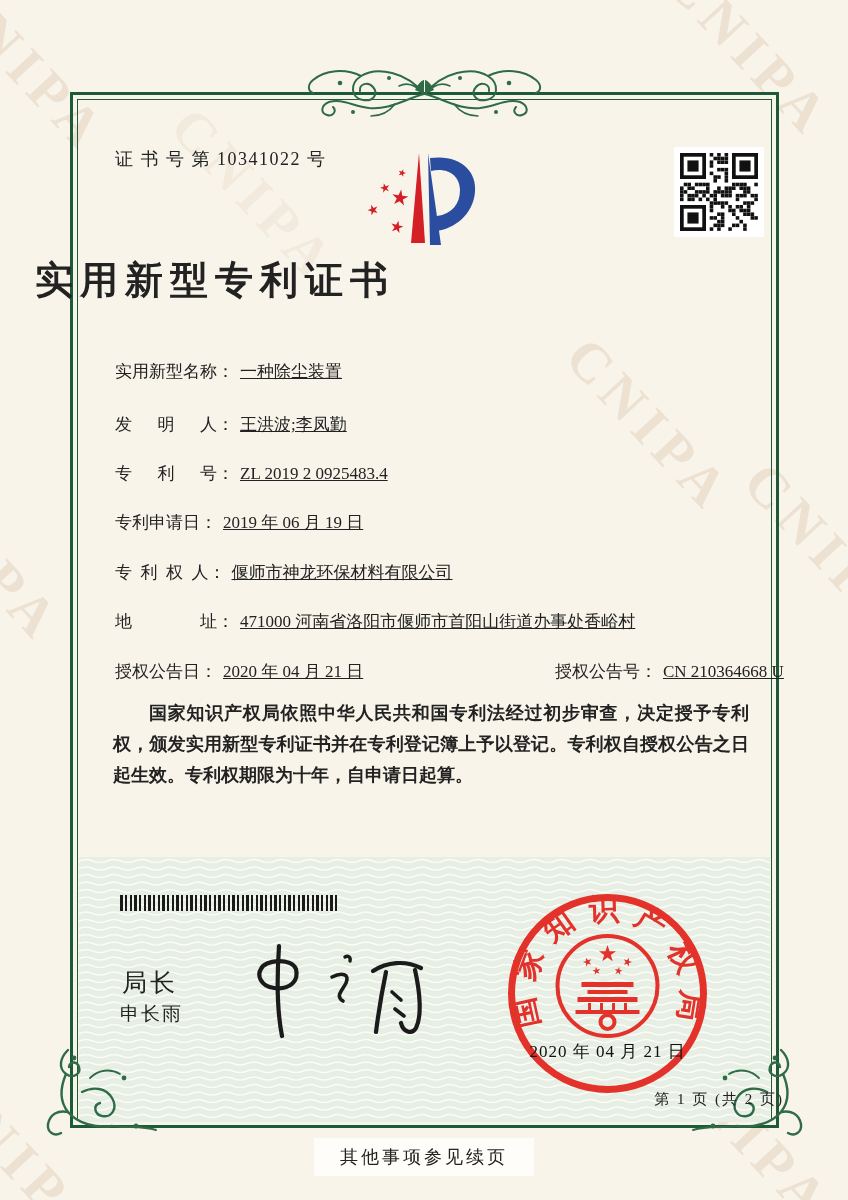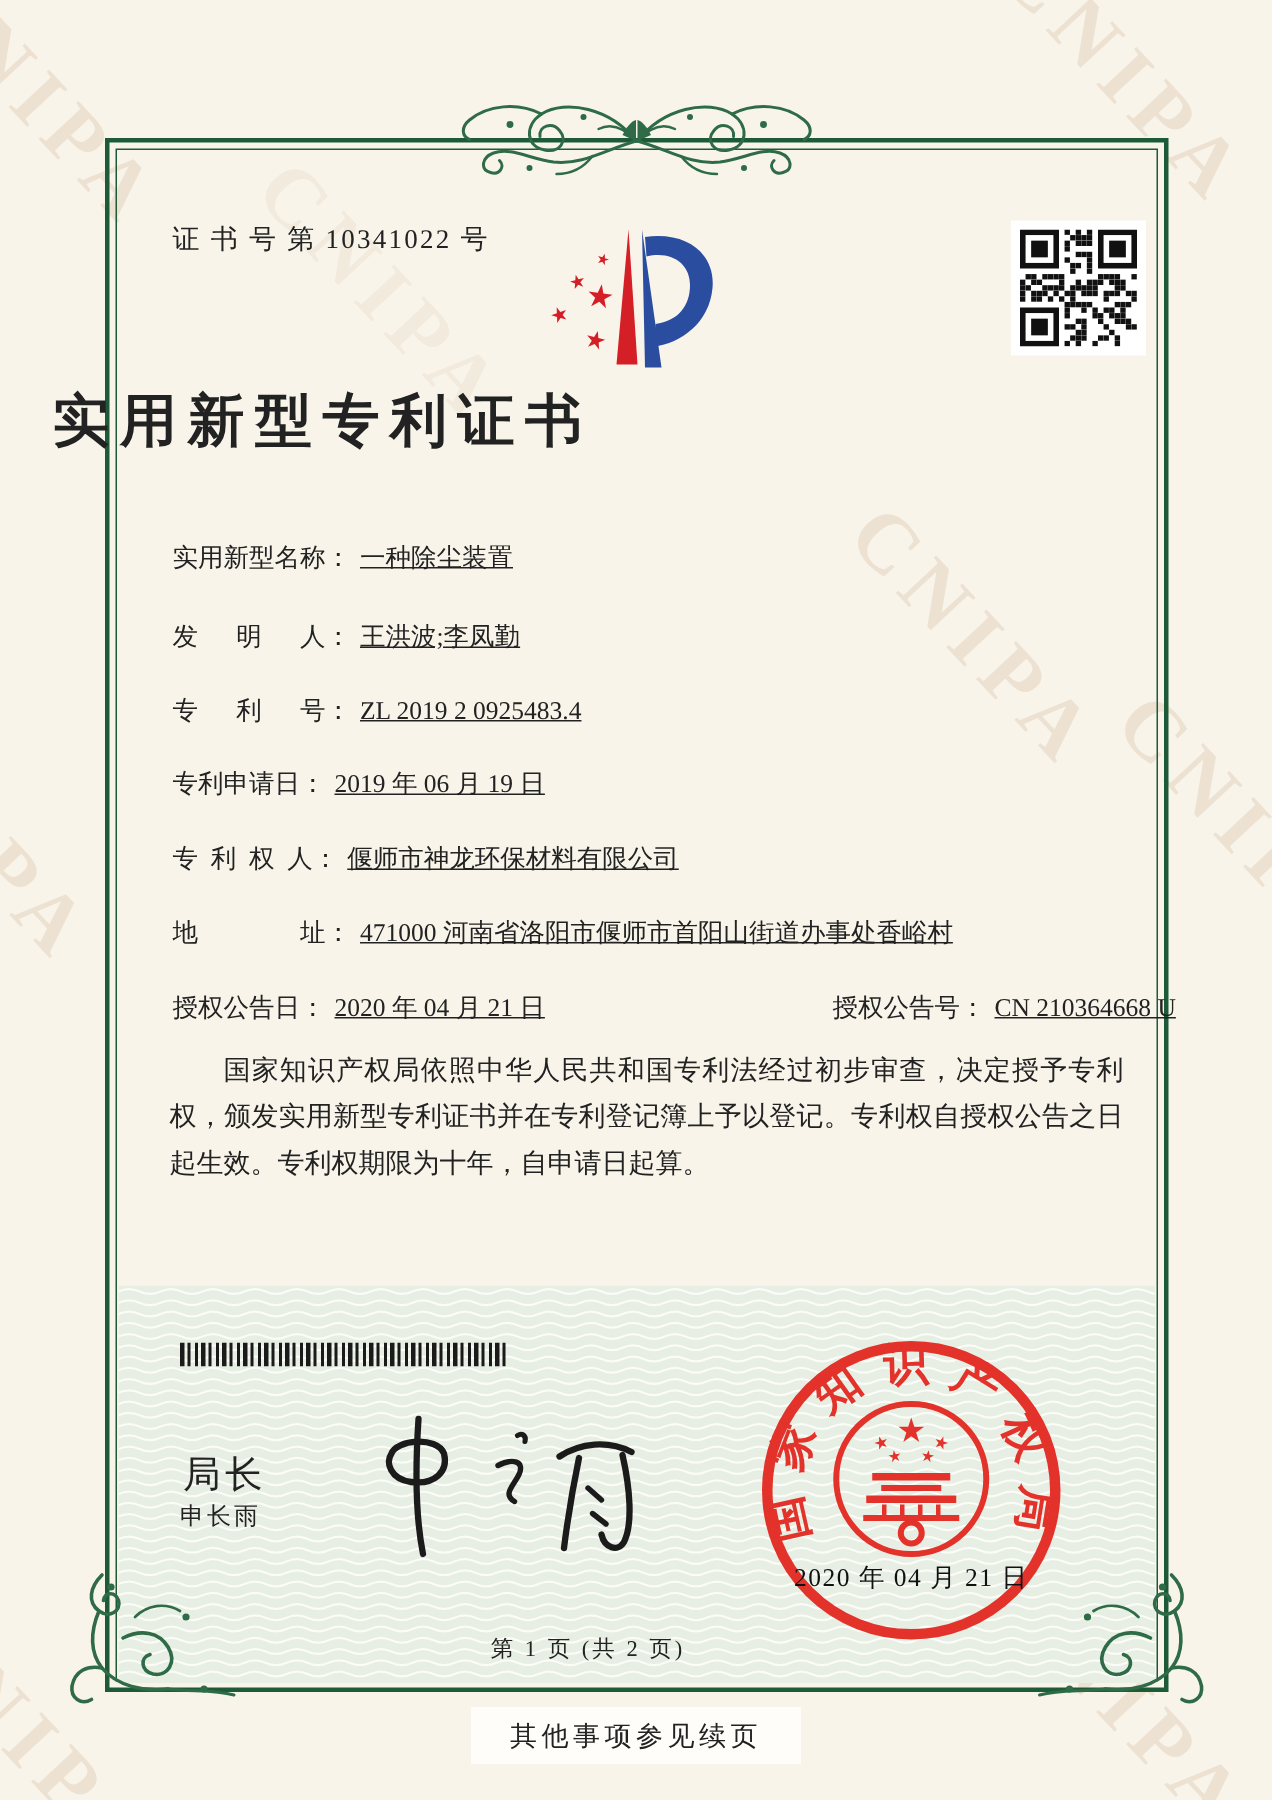--- a/index.html
+++ b/index.html
@@ -44,41 +44,41 @@
   .title{
     position:absolute;left:0;top:255px;width:829px;z-index:3;
     text-align:left;font-size:38px;font-weight:bold;letter-spacing:7px;margin-left:35px;
   }
   .frow{position:absolute;left:115px;z-index:3;font-size:17px;white-space:nowrap;}
   .flabel{display:inline-block;}
   .fvalue{margin-left:6px;text-decoration:underline;}
   .grant-no-block{position:absolute;left:440px;top:0;}
   .body-text{
     position:absolute;left:113px;top:698px;width:636px;z-index:3;
-    font-size:18px;line-height:31px;text-align:justify;
+    font-size:18px;line-height:31px;text-align:justify;font-weight:bold;
   }
   .body-text p{margin:0;text-indent:2em;}
   .barcode{position:absolute;left:120px;top:895px;z-index:3;}
   .signer-title{
     position:absolute;left:122px;top:966px;z-index:3;
     font-family:"Liberation Sans","DejaVu Sans",sans-serif;font-size:25px;letter-spacing:3px;
   }
   .signer-name{
     position:absolute;left:120px;top:1001px;z-index:3;
-    font-family:"Liberation Sans","DejaVu Sans",sans-serif;font-size:16px;letter-spacing:2px;
+    font-family:"Liberation Sans","DejaVu Sans",sans-serif;font-size:19px;letter-spacing:2px;
   }
   .signature{position:absolute;left:245px;top:936px;z-index:3;}
   .seal{position:absolute;left:500px;top:886px;z-index:4;opacity:0.93;}
   .seal-date{
     position:absolute;left:502px;top:1040px;width:211px;z-index:5;
     text-align:center;font-size:17px;letter-spacing:1px;color:#111;white-space:nowrap;
   }
   .page-info{
     position:absolute;left:0;top:1090px;width:784px;z-index:3;
-    text-align:center;font-size:15px;letter-spacing:2px;
+    text-align:right;font-size:15px;letter-spacing:2px;
   }
   .note-box{
     position:absolute;left:50%;top:1138px;transform:translateX(-50%);z-index:3;
     background:#fefdf9;padding:7px 26px;font-size:18px;letter-spacing:3px;
   }
   .ornament-top{position:absolute;left:303px;top:60px;z-index:3;}
   .flourish{position:absolute;z-index:3;}
   .flourish.left{left:38px;top:1048px;}
   .flourish.right{left:686px;top:1048px;transform:scaleX(-1);}
 </style>

